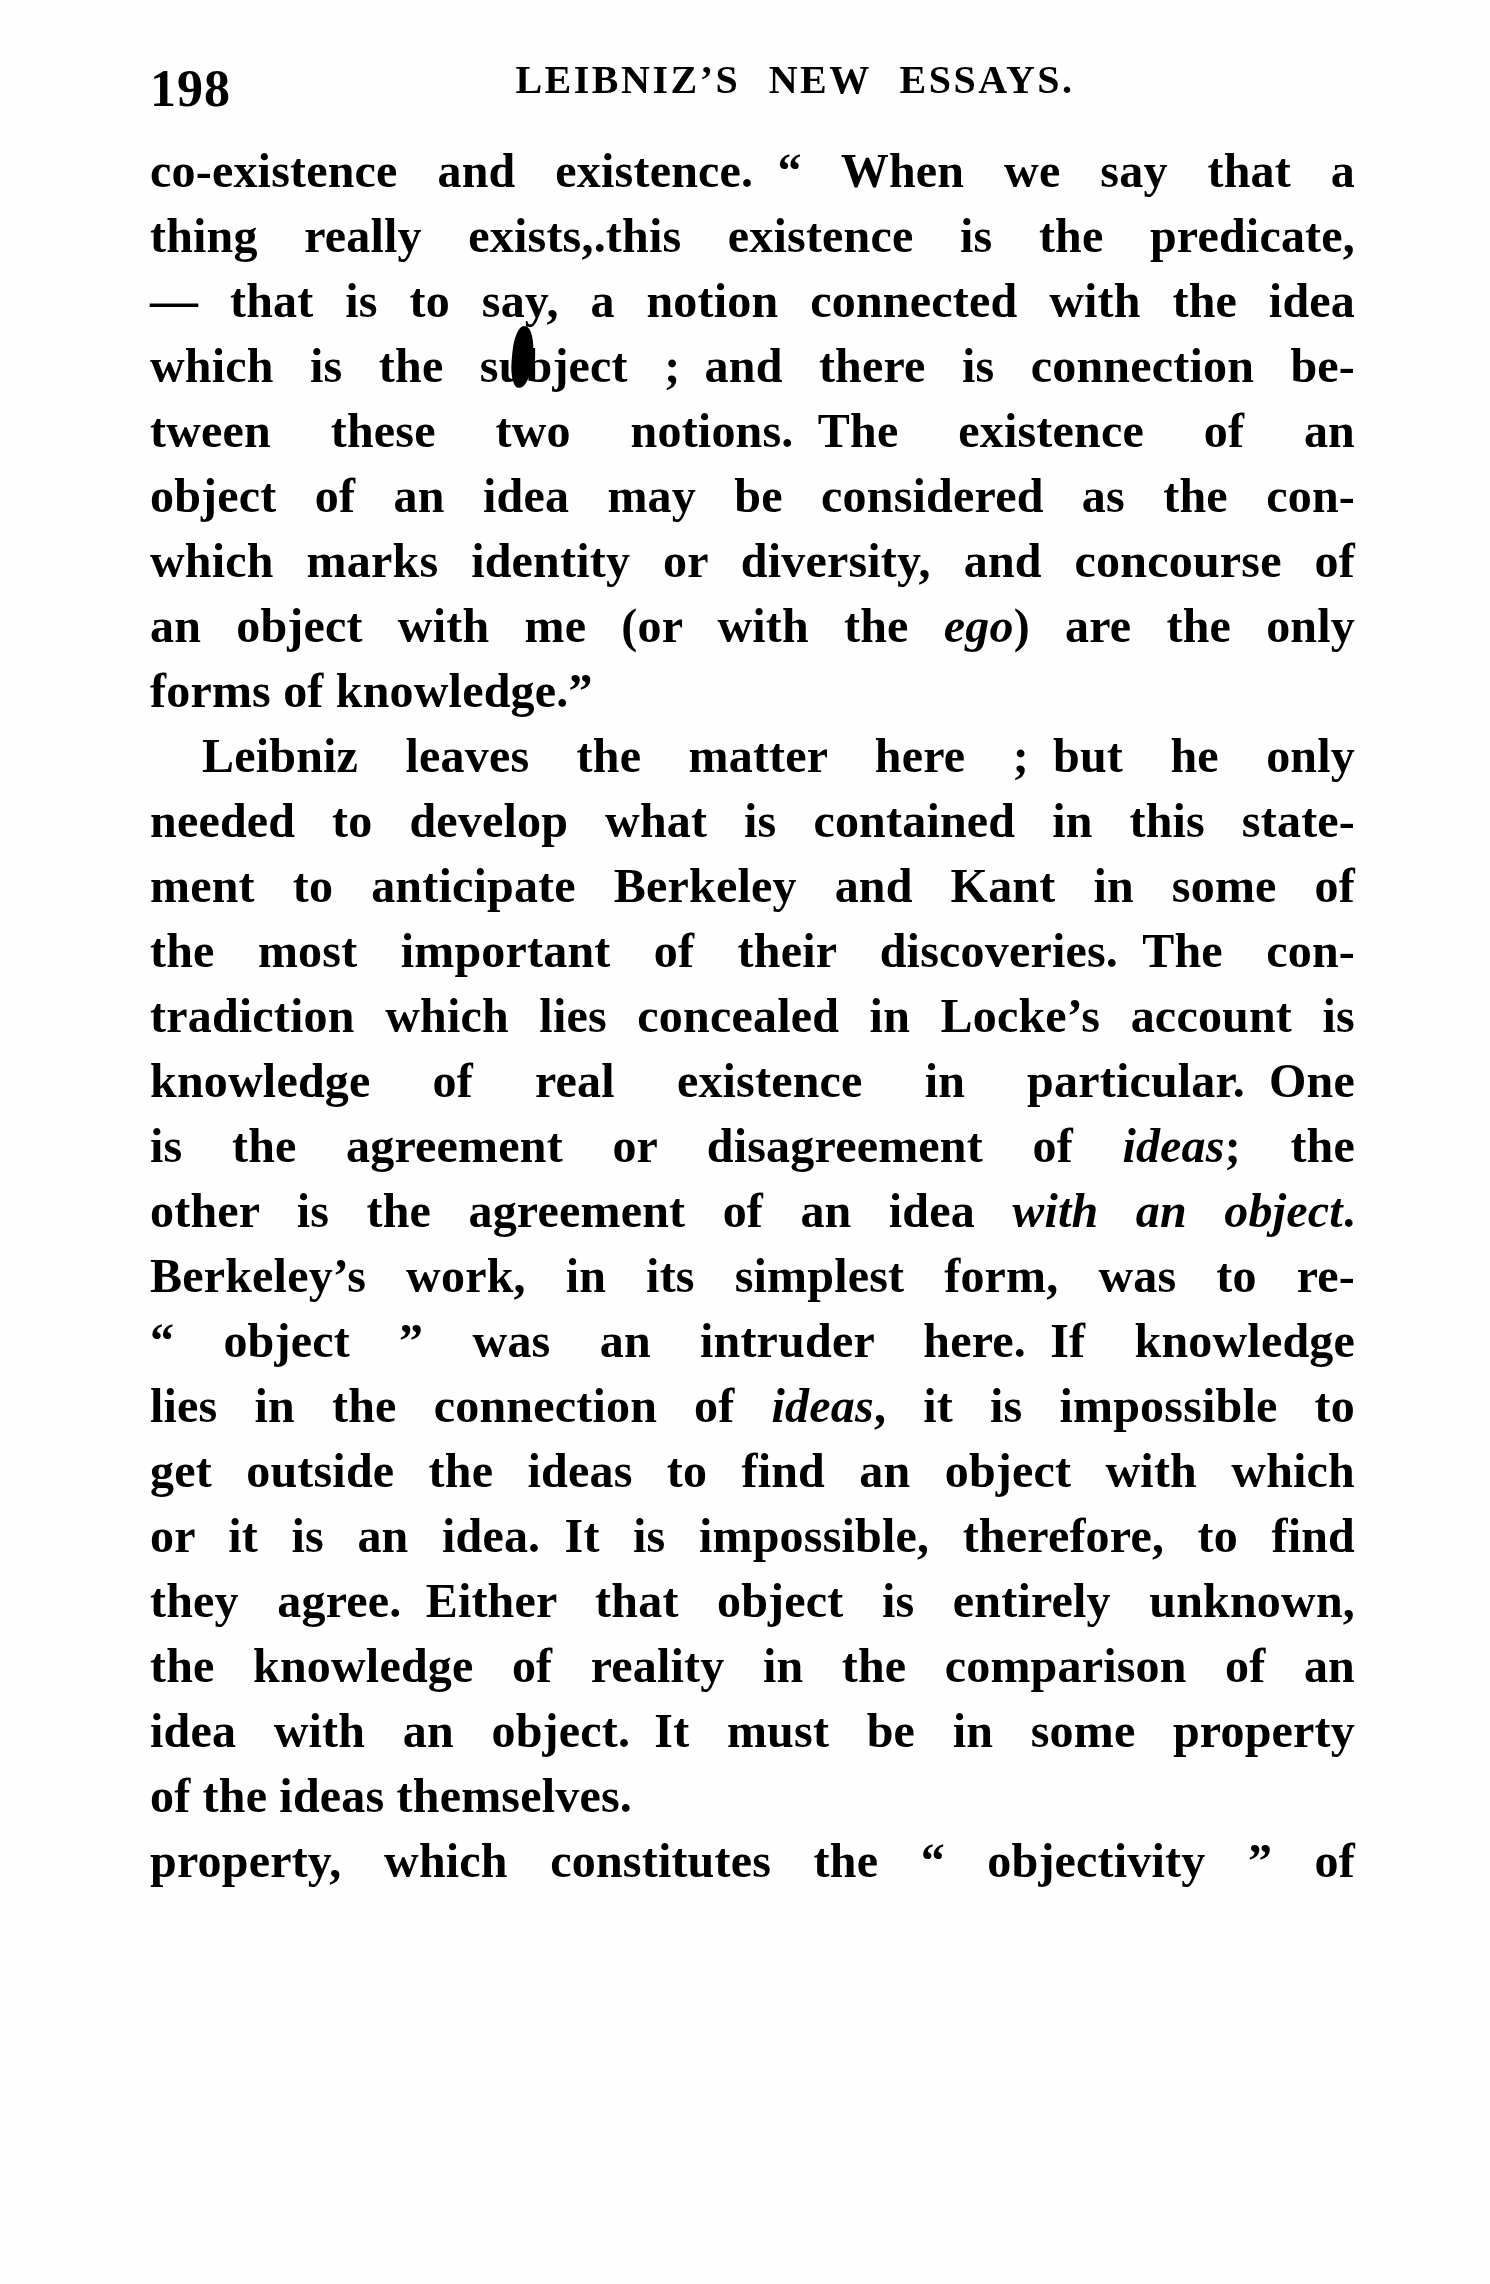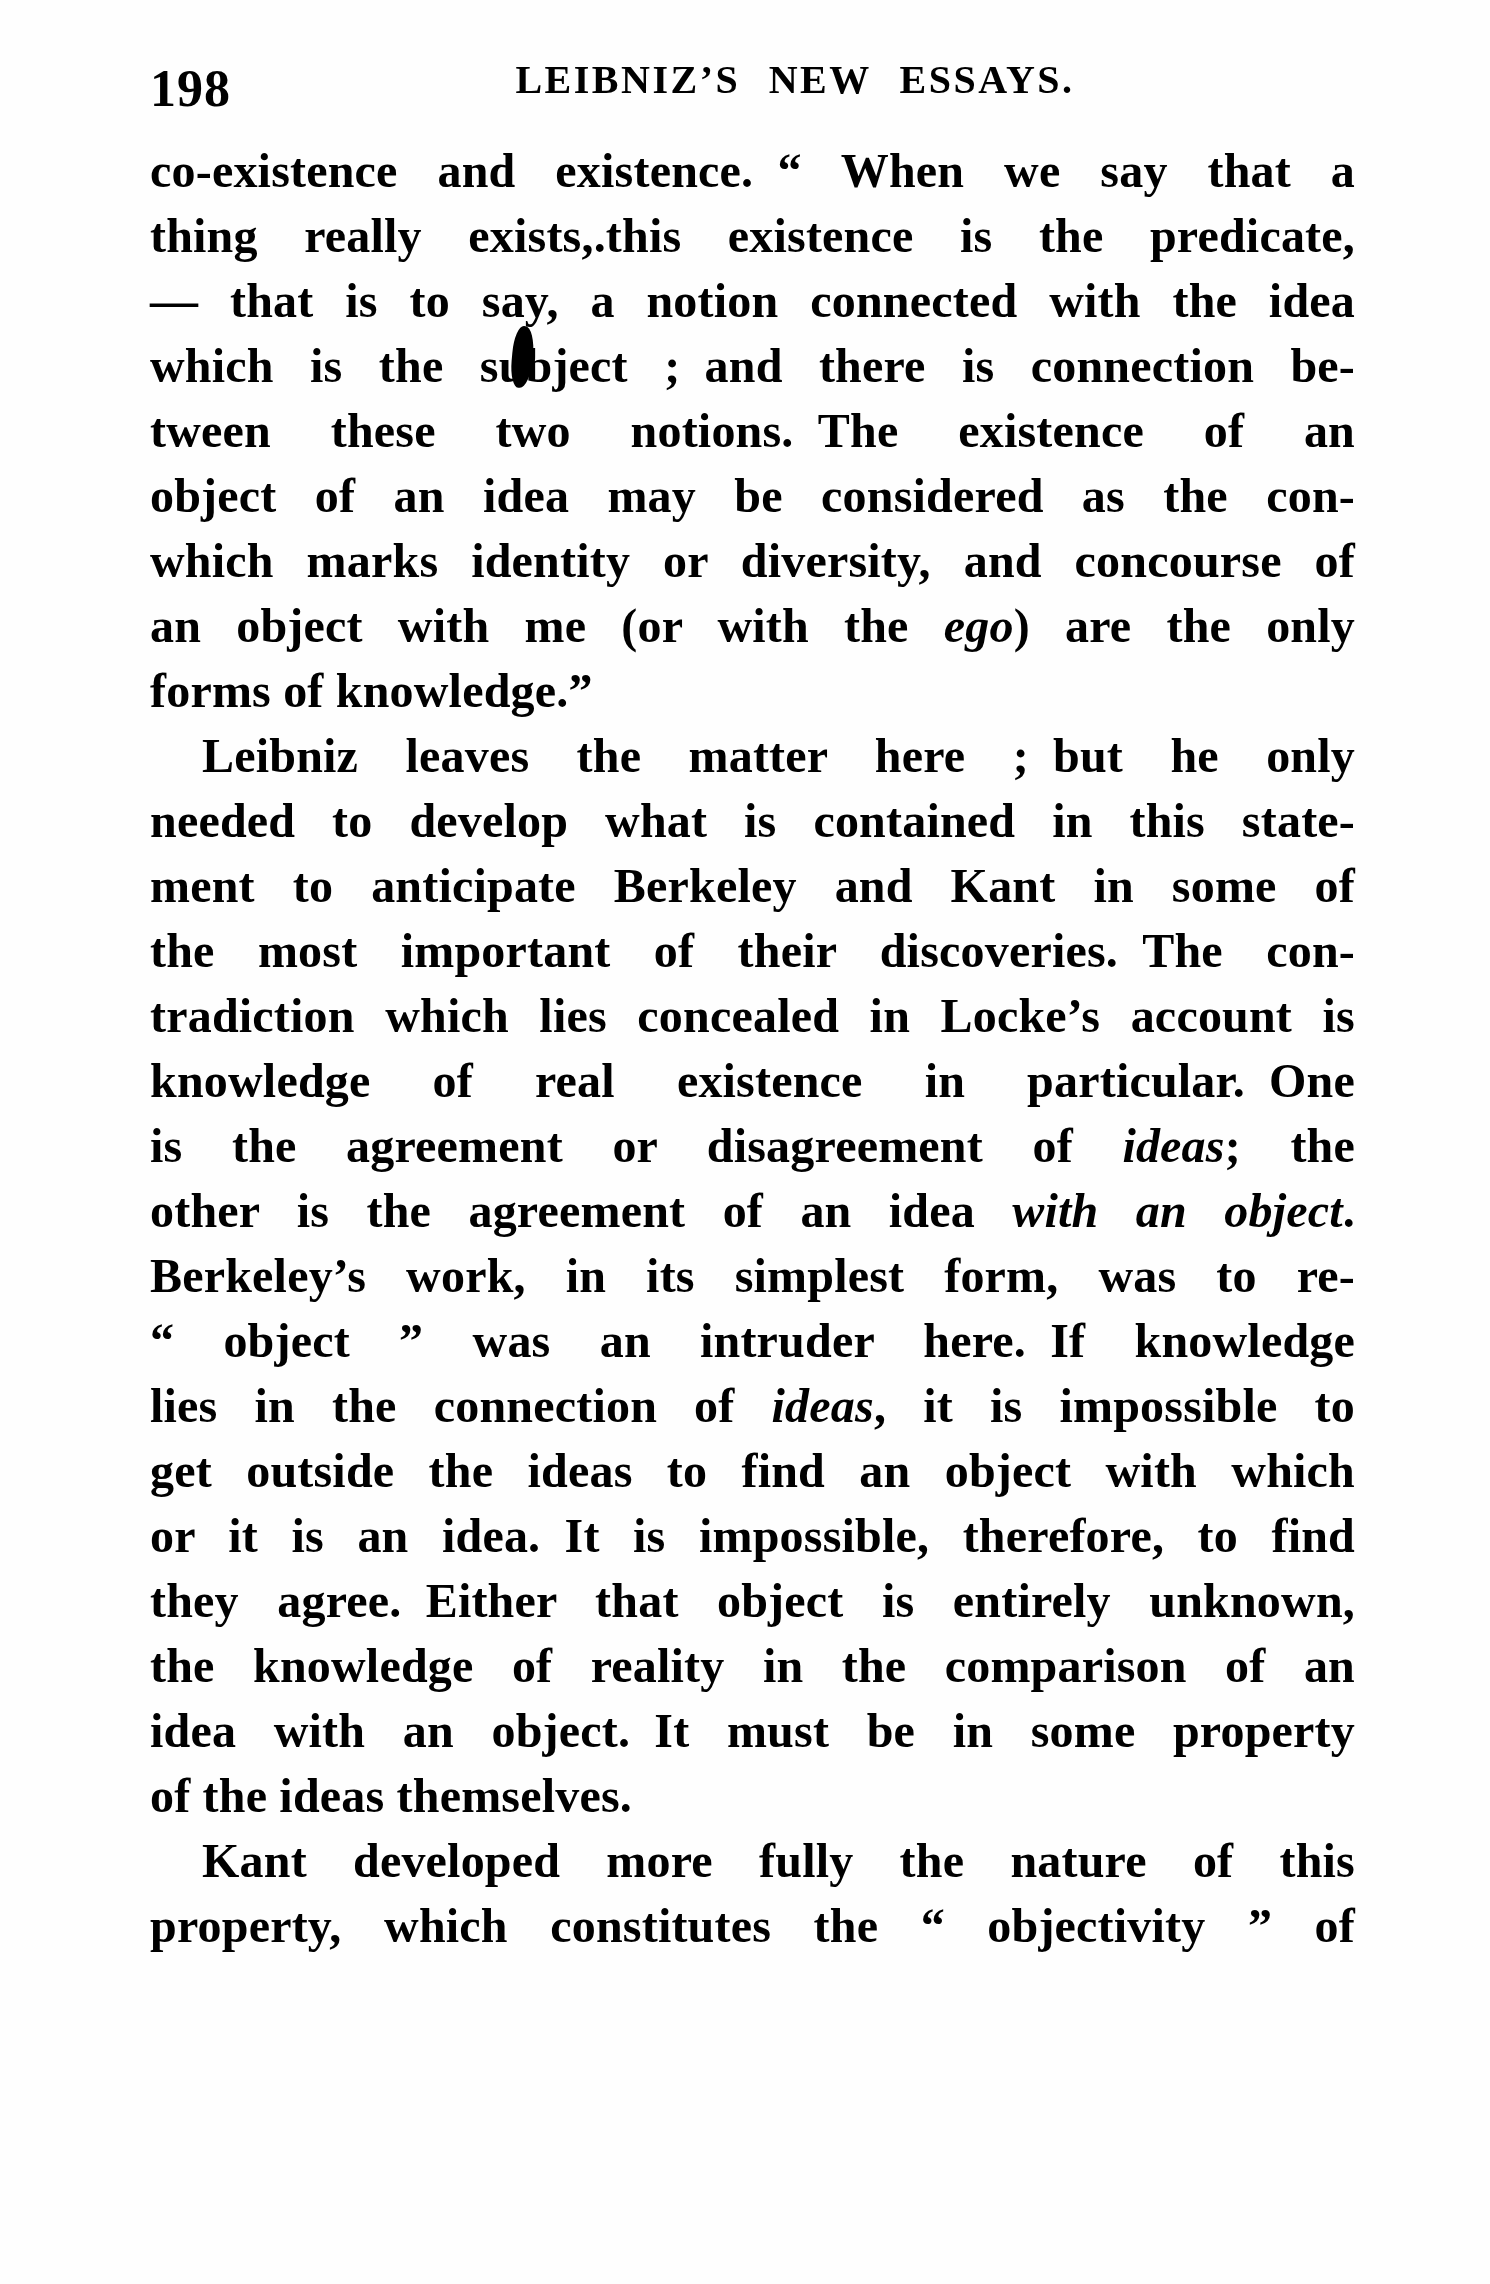--- a/index.html
+++ b/index.html
@@ -106,19 +106,18 @@
       <div class="line"><span>other is the agreement of an idea </span><span class="it">with an object</span><span>.</span></div>
       <div class="line"><span>Berkeley’s work, in its simplest form, was to re-</span></div>
       <div class="line"><span>“ object ” was an intruder here. If knowledge</span></div>
       <div class="line"><span>lies in the connection of </span><span class="it">ideas</span><span>, it is impossible to</span></div>
       <div class="line"><span>get outside the ideas to find an object with which</span></div>
       <div class="line"><span>or it is an idea. It is impossible, therefore, to find</span></div>
       <div class="line"><span>they agree. Either that object is entirely unknown,</span></div>
       <div class="line"><span>the knowledge of reality in the comparison of an</span></div>
       <div class="line"><span>idea with an object. It must be in some property</span></div>
       <div class="line end"><span>of the ideas themselves.</span></div>
-      <div class="line indent"><span>Kant developed more fully the nature of this</span></div>
       <div class="line"><span>property, which constitutes the “ objectivity ” of</span></div>
     </main>
 
   <div class="ink-blot"></div>
 
 </div>
 
 </body></html>

